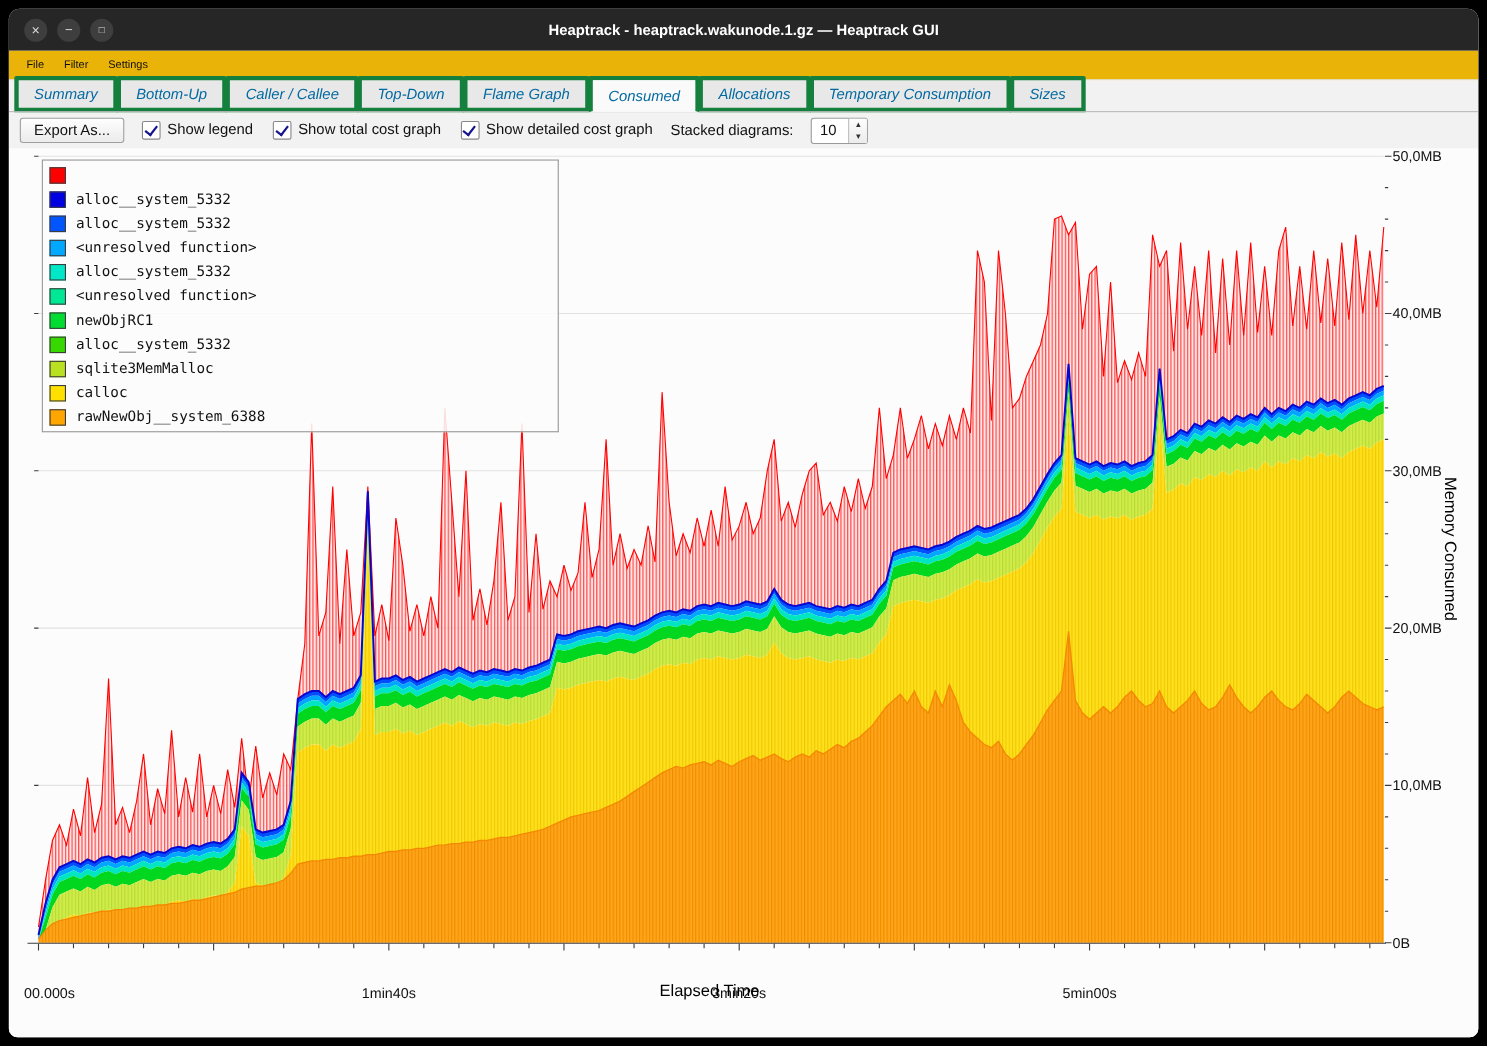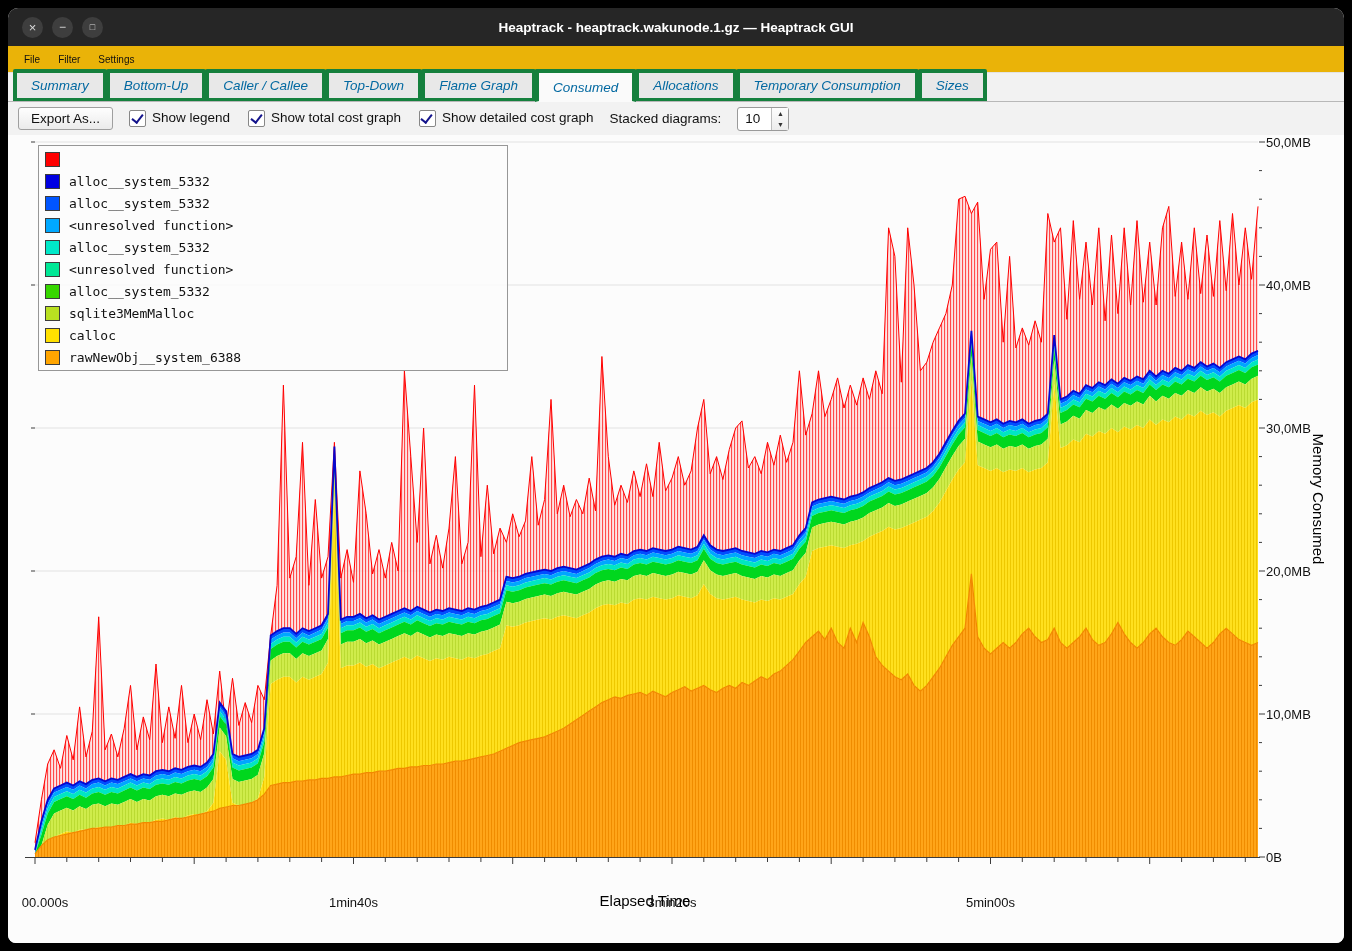--- a/index.html
+++ b/index.html
@@ -248,20 +248,24 @@
         </div>
         <div class="lrow">
           <div class="lswatch" style="background: rgb(0, 232, 200);"></div>
           <span>alloc__system_5332</span>
         </div>
         <div class="lrow">
           <div class="lswatch" style="background: rgb(0, 232, 150);"></div>
           <span>&lt;unresolved function&gt;</span>
         </div>
         <div class="lrow">
+          <div class="lswatch" style="background: rgb(0, 220, 50);"></div>
+          <span>newObjRC1</span>
+        </div>
+        <div class="lrow">
           <div class="lswatch" style="background: rgb(55, 215, 0);"></div>
           <span>alloc__system_5332</span>
         </div>
         <div class="lrow">
           <div class="lswatch" style="background: rgb(185, 224, 33);"></div>
           <span>sqlite3MemMalloc</span>
         </div>
         <div class="lrow">
           <div class="lswatch" style="background: rgb(255, 224, 0);"></div>
           <span>calloc</span>

